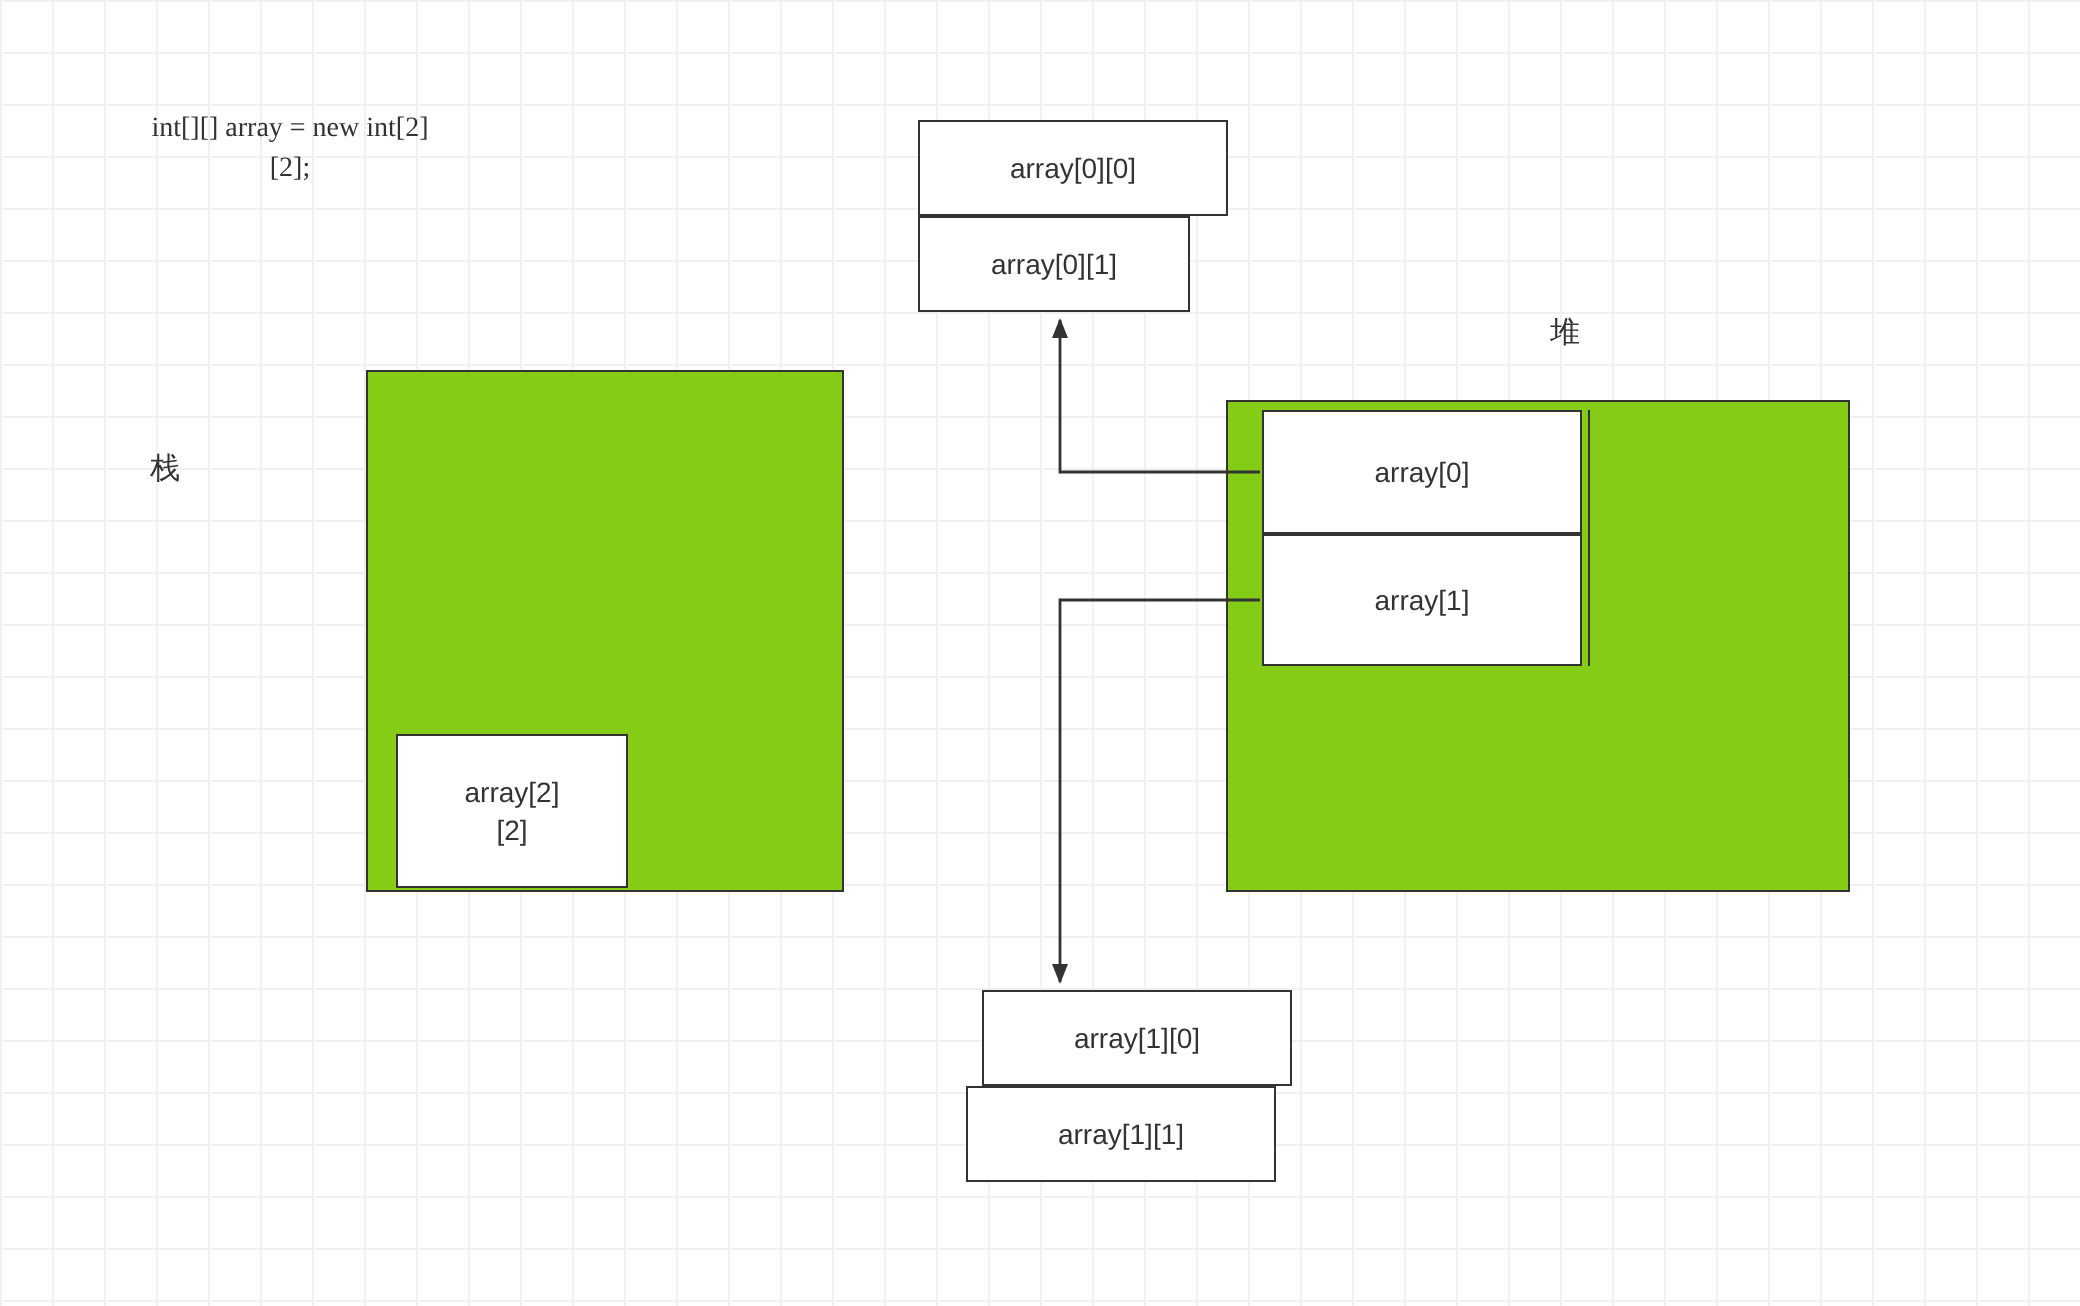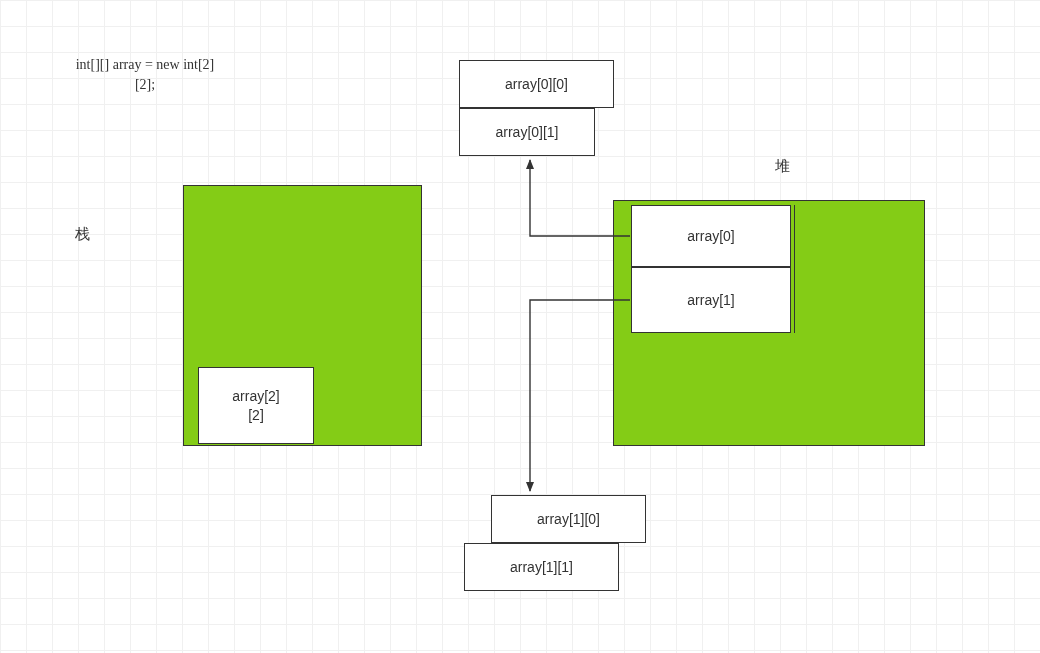--- a/index.html
+++ b/index.html
@@ -96,21 +96,21 @@
   <div class="box" style="left:459px; top:60px; width:155px; height:48px;">
     <span>array[0][0]</span>
   </div>
   <div class="box" style="left:459px; top:108px; width:136px; height:48px;">
     <span>array[0][1]</span>
   </div>
 
   <div class="box" style="left:459px; top:495px; width:155px; height:48px;margin-left:32px;">
     <span>array[1][0]</span>
   </div>
-  <div class="box" style="left:464px; top:543px; width:155px; height:48px;">
+  <div class="box" style="left:483px; top:543px; width:155px; height:48px;">
     <span>array[1][1]</span>
   </div>
 
 </div>
 
 <svg class="arrows" width="1040" height="653">
   <defs>
     <marker id="arrowhead" markerWidth="10" markerHeight="8" refX="9" refY="4" orient="auto" markerUnits="userSpaceOnUse">
       <path d="M0,0 L10,4 L0,8 Z" fill="#333"></path>
     </marker>

